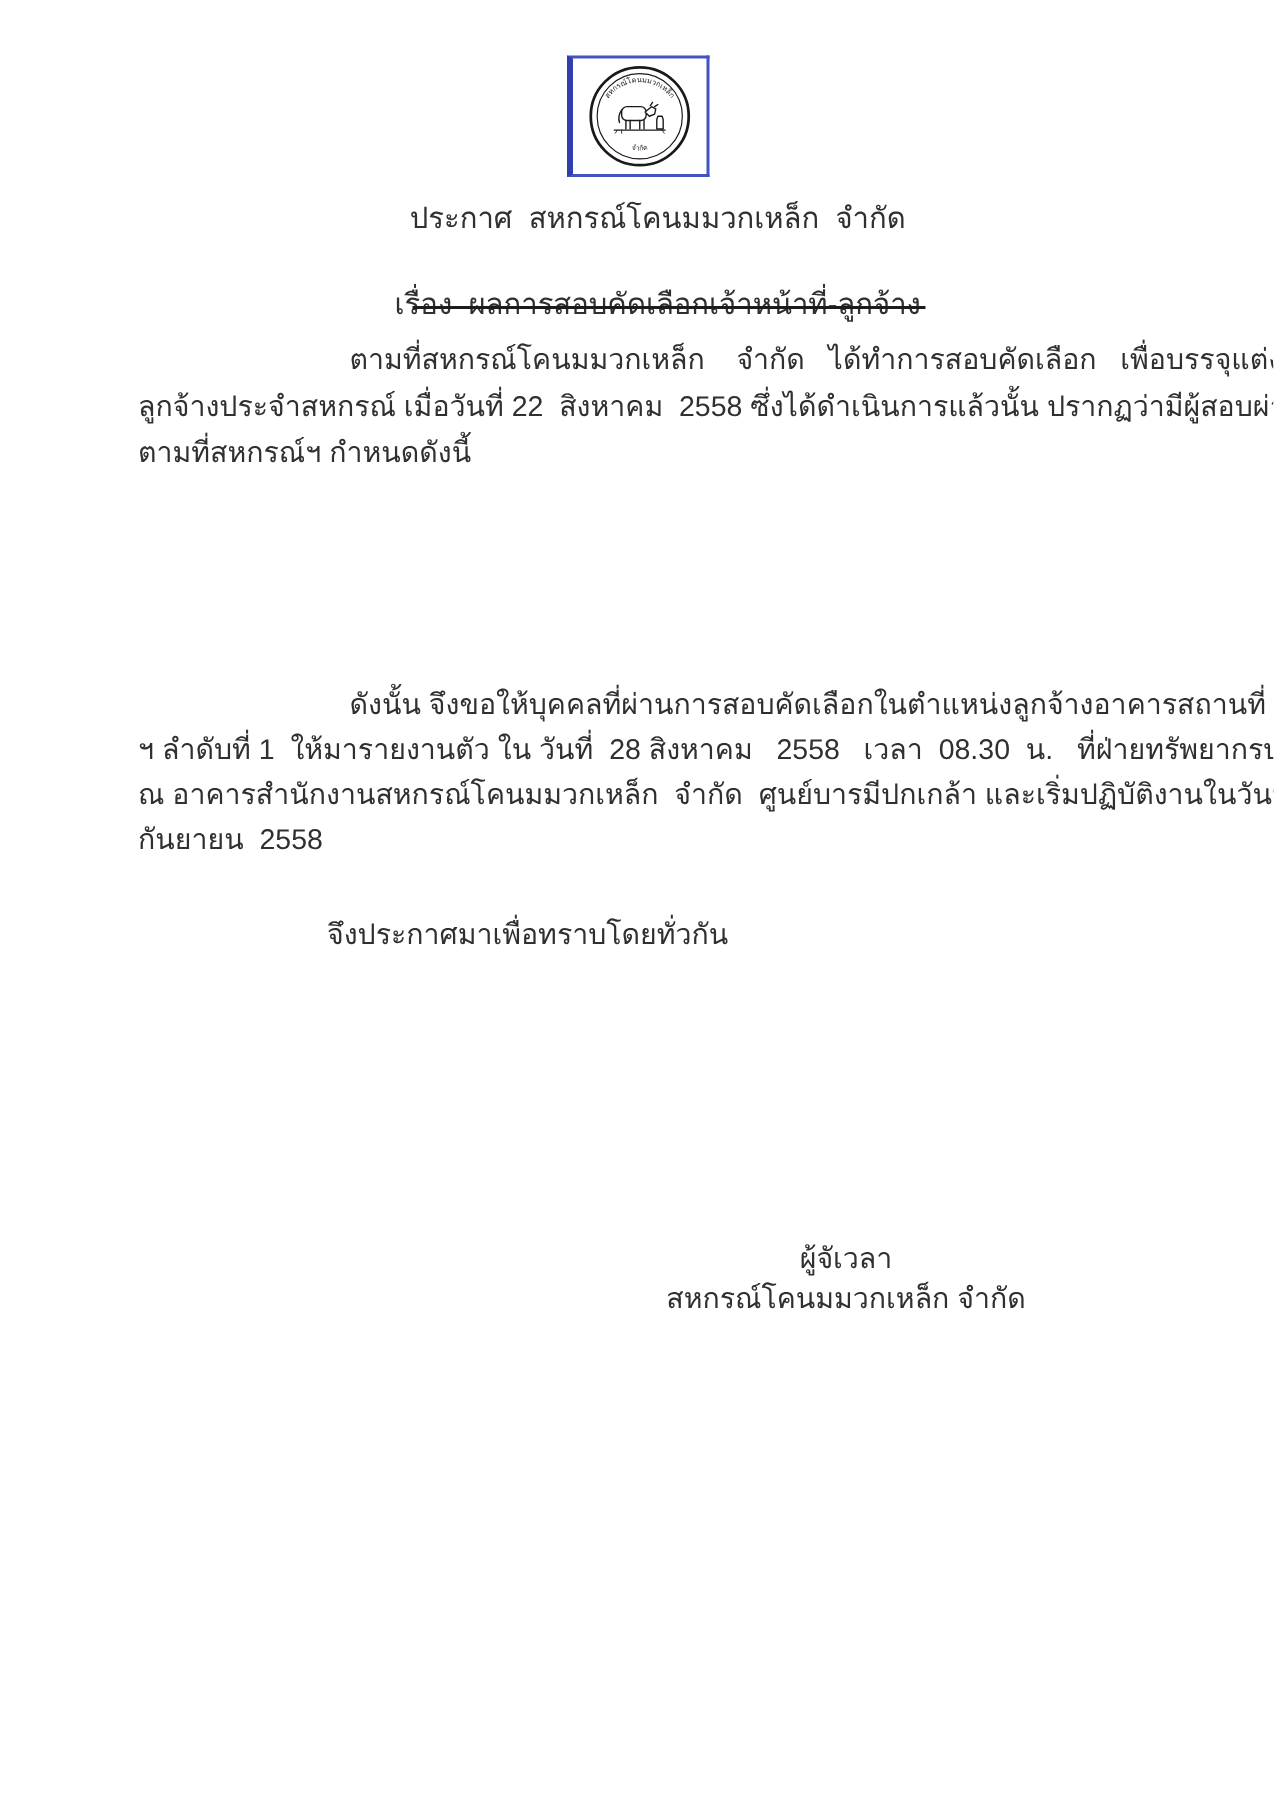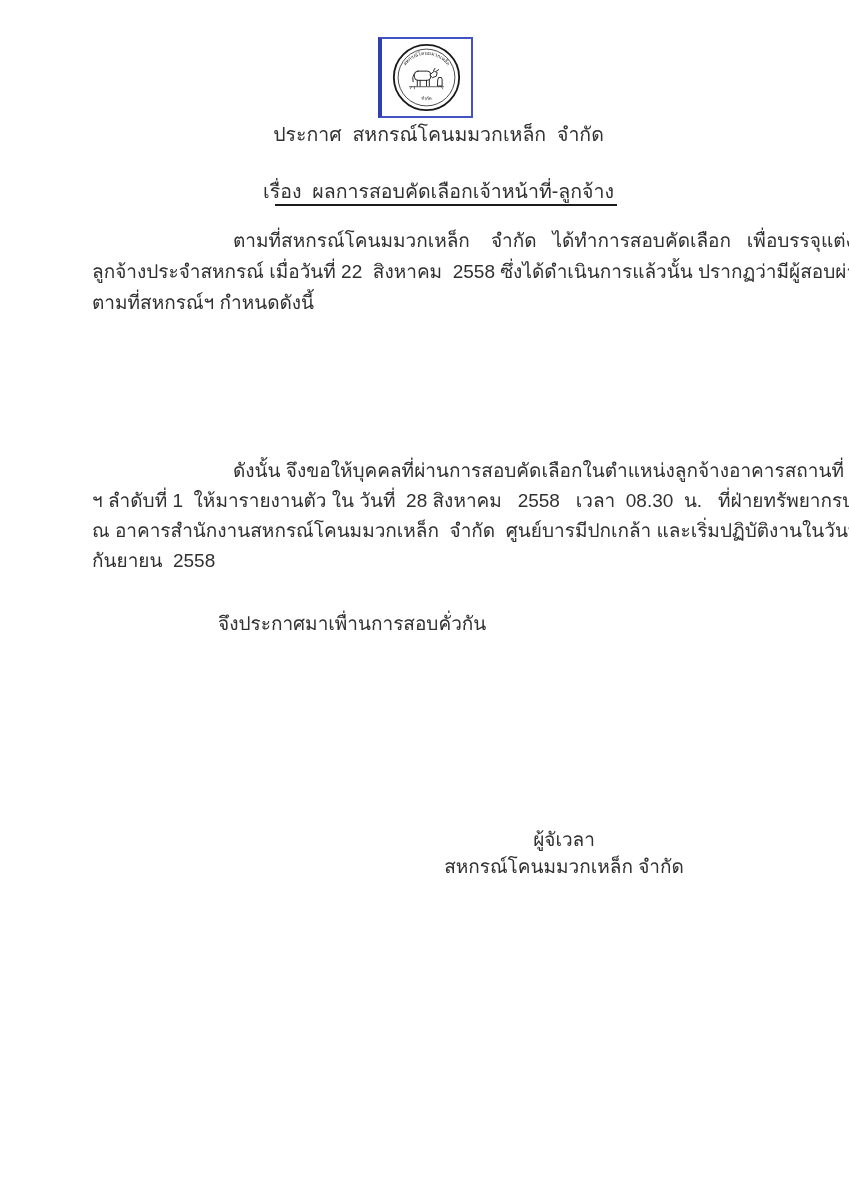--- a/index.html
+++ b/index.html
@@ -17,20 +17,21 @@
     white-space: pre;
     font-size: 19px;
     line-height: 25px;
     color: #303030;
   }
   .center-head {
     left: 28px;
     width: 821px;
     text-align: center;
     font-size: 19.5px;
+    margin-top: 12px;
   }
   #divider {
     position: absolute;
     left: 275px;
     top: 204px;
     width: 342px;
     height: 2px;
     background: #1c1c1c;
   }
   #logo-box {
@@ -97,19 +98,19 @@
   <div class="ln" style="left:233px; top:228px">ตามที่สหกรณ์โคนมมวกเหล็ก    จำกัด   ได้ทำการสอบคัดเลือก   เพื่อบรรจุแต่งตั้งเป็น</div>
   <div class="ln" style="left:92px;  top:259px">ลูกจ้างประจำสหกรณ์ เมื่อวันที่ 22  สิงหาคม  2558 ซึ่งได้ดำเนินการแล้วนั้น ปรากฏว่ามีผู้สอบผ่านเกณฑ์</div>
   <div class="ln" style="left:92px;  top:290px">ตามที่สหกรณ์ฯ กำหนดดังนี้</div>
 
 
   <div class="ln" style="left:233px; top:458px">ดังนั้น จึงขอให้บุคคลที่ผ่านการสอบคัดเลือกในตำแหน่งลูกจ้างอาคารสถานที่ ฝ่ายโรงงานแปรรูป</div>
   <div class="ln" style="left:92px;  top:488px">ฯ ลำดับที่ 1  ให้มารายงานตัว ใน วันที่  28 สิงหาคม   2558   เวลา  08.30  น.   ที่ฝ่ายทรัพยากรบุคคล</div>
   <div class="ln" style="left:92px;  top:518px">ณ อาคารสำนักงานสหกรณ์โคนมมวกเหล็ก  จำกัด  ศูนย์บารมีปกเกล้า และเริ่มปฏิบัติงานในวันที่ 1</div>
   <div class="ln" style="left:92px;  top:548px">กันยายน  2558</div>
 
-  <div class="ln" style="left:218px; top:611px">จึงประกาศมาเพื่านการสอบคั่วกัน</div>
+  <div class="ln" style="left:218px; top:611px">จึงประกาศมาเพื่อทราบโดยทั่วกัน</div>
 
 
   <div class="ln sig-block" style="top:827px">ผู้จัเวลา</div>
   <div class="ln sig-block" style="top:854px">สหกรณ์โคนมมวกเหล็ก จำกัด</div>
 
 </div>
 
 </body></html>

